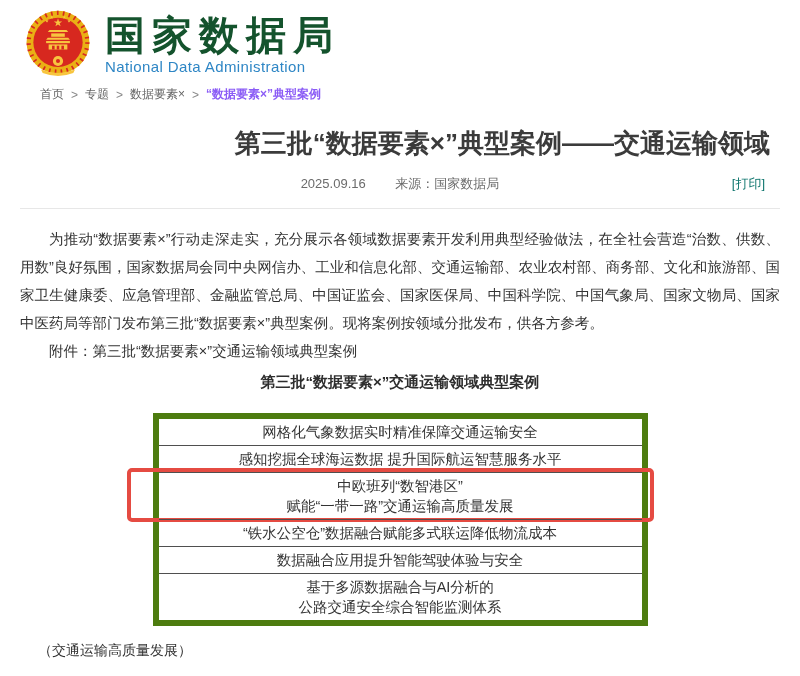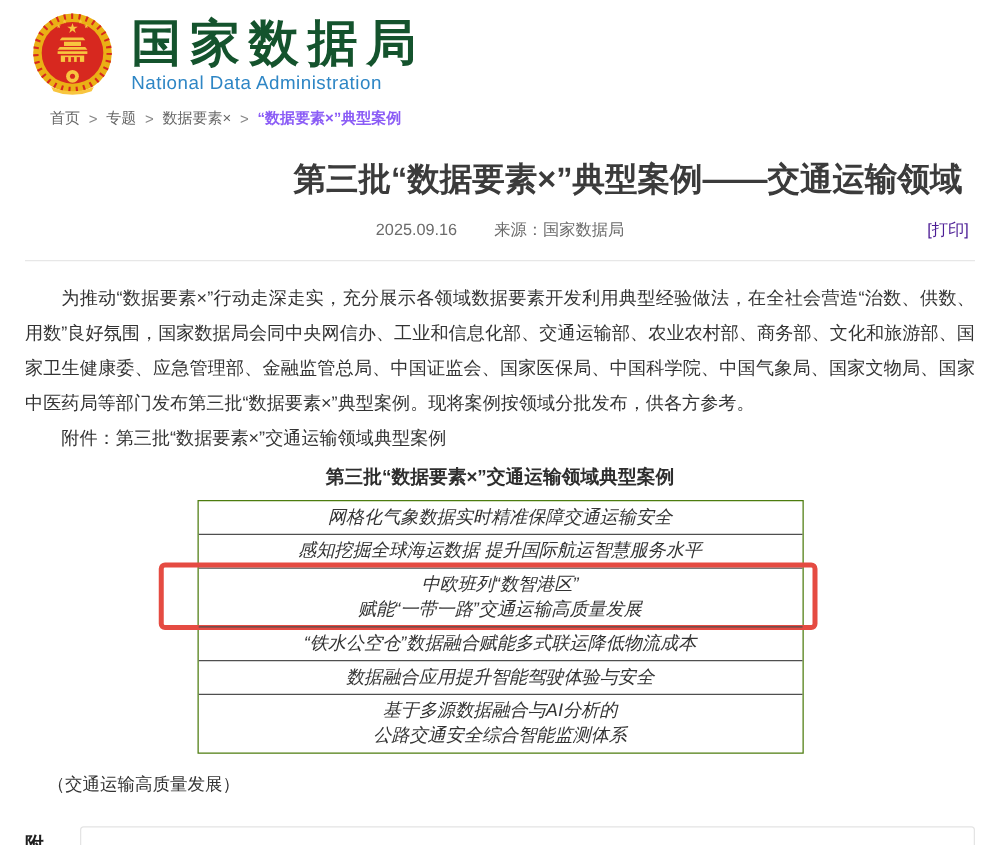--- a/index.html
+++ b/index.html
@@ -18,31 +18,31 @@
 
   .breadcrumb{margin:6px 0 0 16px;font-size:12px;color:#666;display:flex;align-items:center;}
   .crumb{color:#666;text-decoration:none;cursor:pointer;}
   .crumb-sep{margin:0 7px;color:#888;}
   .crumb-current{color:#8b5cf6;font-weight:bold;}
 
   
   .page-title{margin:24px 30px 0;text-align:right;font-size:26px;font-weight:bold;color:#3b3b3b;line-height:32px;}
   .meta-row{position:relative;margin-top:16px;text-align:center;font-size:13px;color:#6b6b6b;height:16px;}
   .meta-date{margin-right:26px;}
-  .print-btn{position:absolute;right:25px;top:0;color:#4c1d95;text-decoration:none;cursor:pointer;text-align:right;}
+  .print-btn{position:absolute;right:35px;top:0;color:#0f766e;text-decoration:none;cursor:pointer;text-align:right;}
   .divider{border:none;border-top:1px solid #e7e7e7;margin:17px 20px 0;}
 
   
   .article{margin:0 20px;font-size:14.5px;color:#333;}
   .body-para{margin:16px 0 0;line-height:28px;text-indent:2em;text-align:justify;}
   .attach-inline{margin:0;line-height:28px;text-indent:2em;}
   .table-caption{margin:6px 0 0;text-align:center;font-size:15px;font-weight:bold;color:#2e2e2e;line-height:22px;}
 
   
-  .case-table{width:483px;margin:7px auto 0;border:1px solid #4d7c0f;font-style:italic;}
+  .case-table{width:483px;margin:20px auto 0;border:6px solid #4d7c0f;}
   .case-row{position:relative;text-align:center;padding:3px 8px;line-height:20px;font-size:14.5px;color:#333;}
   .case-row + .case-row{border-top:1px solid #4f4f4f;}
   .row-text{white-space:pre-line;}
   .red-frame{
     position:absolute;left:-32px;right:-12px;top:-5px;bottom:-3px;
     border:4px solid #e54b42;border-radius:5px;pointer-events:none;
   }
   .rank-note{margin:14px 0 0 18px;font-size:14px;color:#333;line-height:20px;}
 
   

